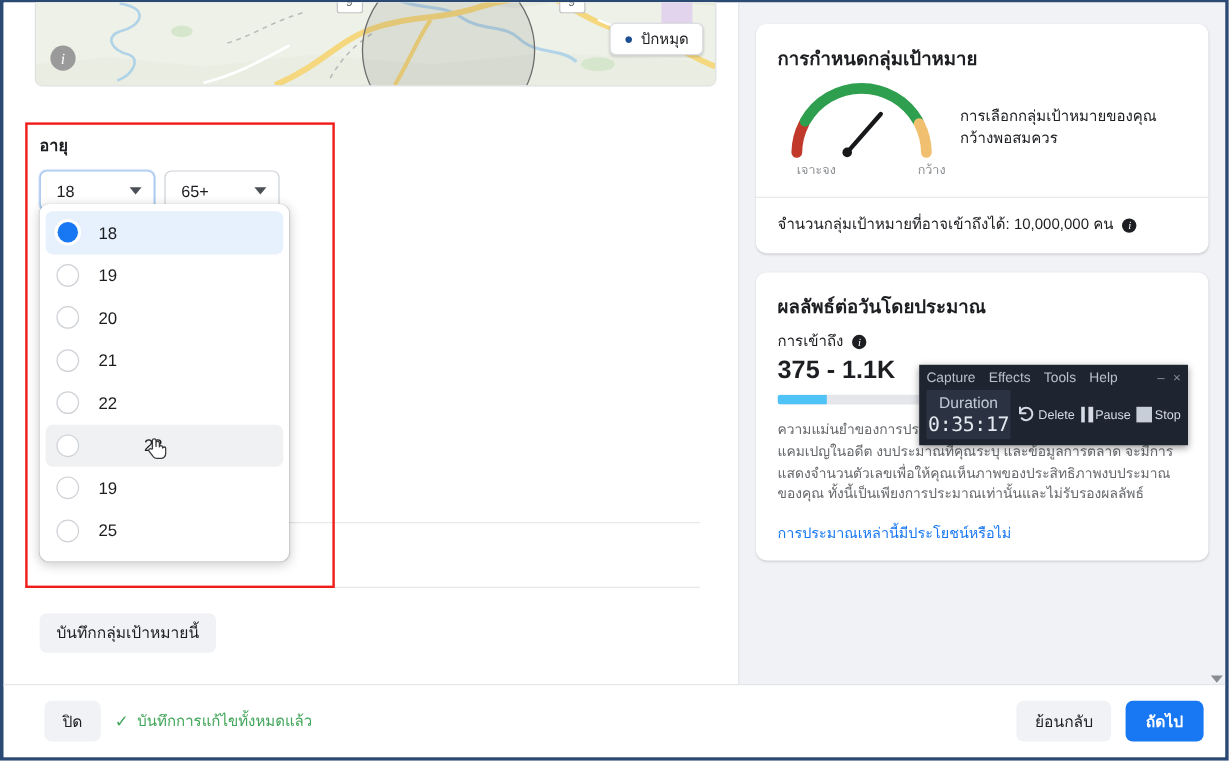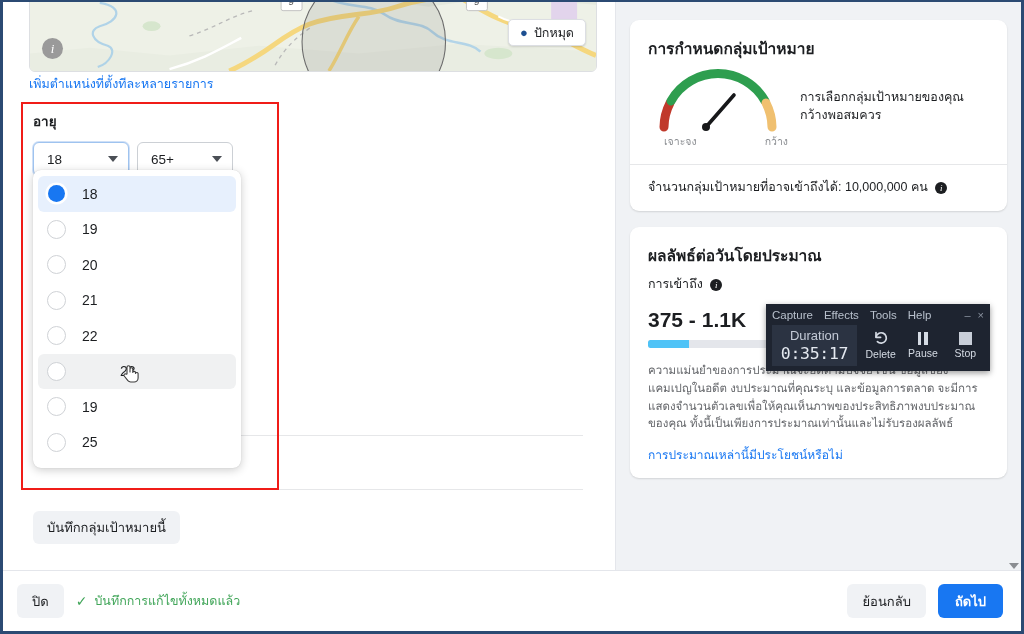--- a/index.html
+++ b/index.html
@@ -278,21 +278,21 @@
     display: inline-flex; align-items: center; justify-content: center;
     width: 12px; height: 12px; border-radius: 50%;
     background: #1c1e21; color: #fff;
     font-size: 9px; font-family: "Liberation Serif", serif;
     font-style: italic; vertical-align: middle;
     margin-left: 4px;
   }
 
   .reach-label {
     font-size: 12.5px; color: #1c1e21;
-    margin-bottom: 14px;
+    margin-bottom: 3px;
   }
   .reach-value {
     font-size: 21px; font-weight: bold; color: #1c1e21;
     margin-bottom: 8px;
   }
   .reach-bar {
     height: 8px; width: 100%;
     background: #e4e6eb; border-radius: 2px;
     overflow: hidden;
   }
@@ -345,21 +345,21 @@
   }
   .rec-duration-label { color: #c3cad6; font-size: 13px; }
   .rec-duration-time {
     color: #e4e9f0; font-size: 16.5px;
     font-family: "DejaVu Sans Mono", monospace;
     letter-spacing: -0.3px;
     margin-top: 1px;
   }
   .rec-btn {
     flex: 1;
-    display: flex; flex-direction: column;
+    display: flex; 
     align-items: center; justify-content: center;
     color: #d5dbe4; cursor: pointer; gap: 2px;
   }
   .rec-btn-label { font-size: 10.5px; }
   .pause-glyph { display: flex; gap: 3px; }
   .pause-glyph i { width: 3.5px; height: 13px; background: #d5dbe4; display: block; }
   .stop-glyph { width: 13px; height: 13px; background: #c8ced8; }
 
   
   .bottom-bar {
@@ -370,21 +370,21 @@
     border-top: 1px solid #e4e6eb;
     display: flex; align-items: center;
     padding: 0 18px 0 14px;
     gap: 12px;
   }
   .close-btn {
     height: 34px; padding: 0 15px;
     border-radius: 6px;
     background: #f0f2f5; border: none;
     font-size: 13px; color: #1c1e21;
-    font-family: Liberation Mono, monospace; cursor: pointer;
+    font-family: Liberation Mono, monospace; cursor: pointer; margin-left: 20px;
   }
   .saved-status {
     display: flex; align-items: center; gap: 7px;
     font-size: 12.5px; color: #42a65a;
   }
   .check-glyph { font-size: 14px; color: #42a65a; }
   .bar-spacer { flex: 1; }
   .back-btn {
     height: 34px; padding: 0 15px;
     border-radius: 6px;
@@ -452,21 +452,20 @@
         </svg>
 
         <button class="map-info-btn">i</button>
 
         <div class="map-pin-btn">
           <span class="pin-glyph">●</span>
           <span>ปักหมุด</span>
         </div>
       </div>
 
-      <div class="add-locations-link">เพิ่มตำแหน่งที่ตั้งทีละหลายรายการ</div>
 
       <div class="bg-text l1">ย</div>
       <div class="bg-text l2">ใจ และพฤติกรรมทั้งหมด</div>
       <div class="bg-text l3">ะเอียด</div>
 
       <div class="hr-line a"></div>
       <div class="hr-line b"></div>
 
       <div class="age-section">
         <div class="age-label">อายุ</div>

